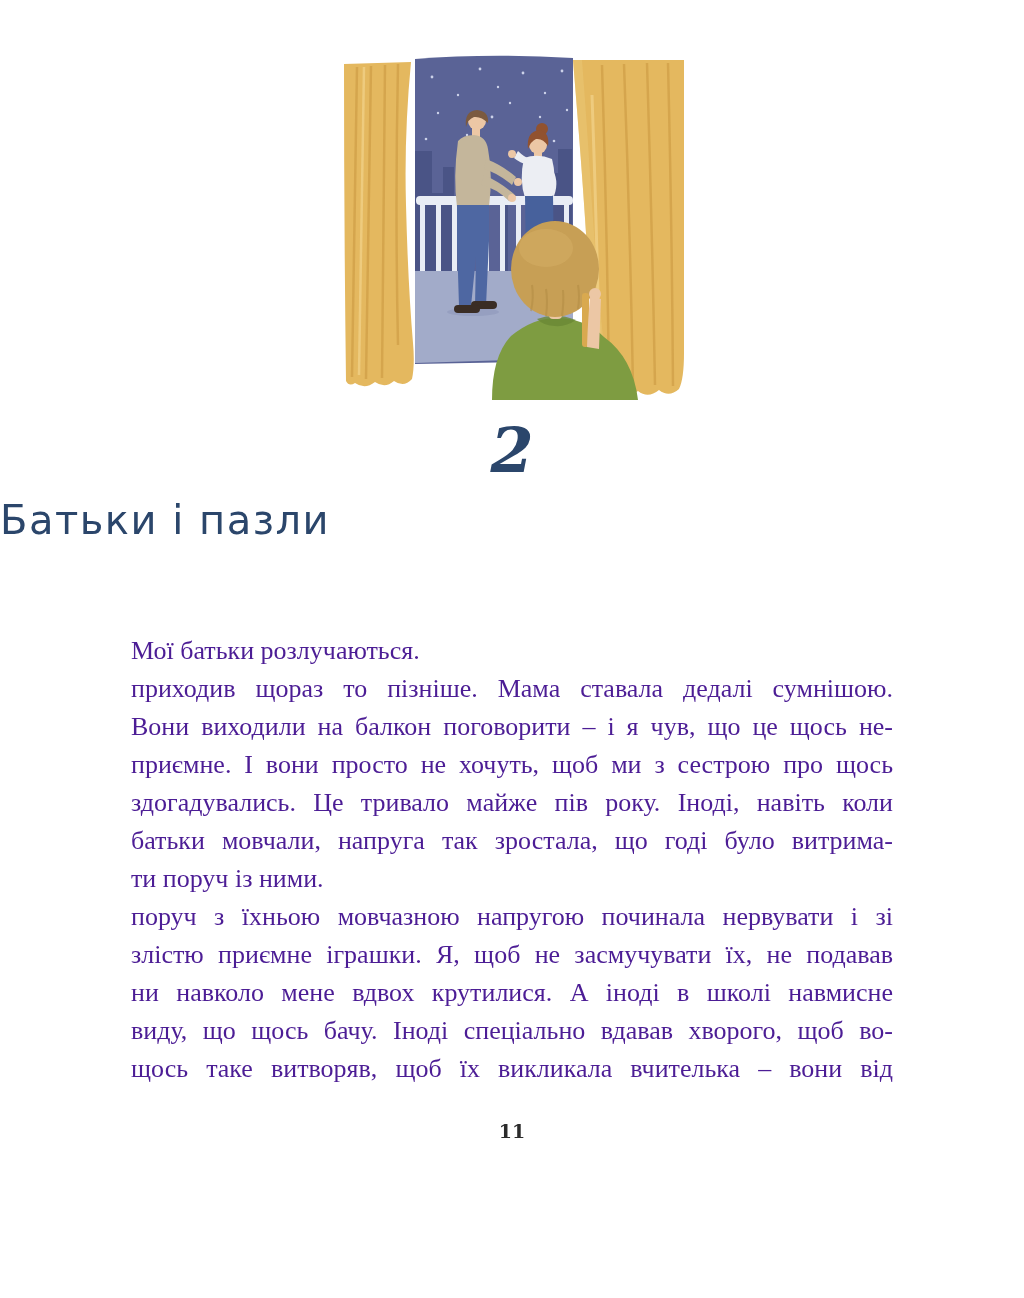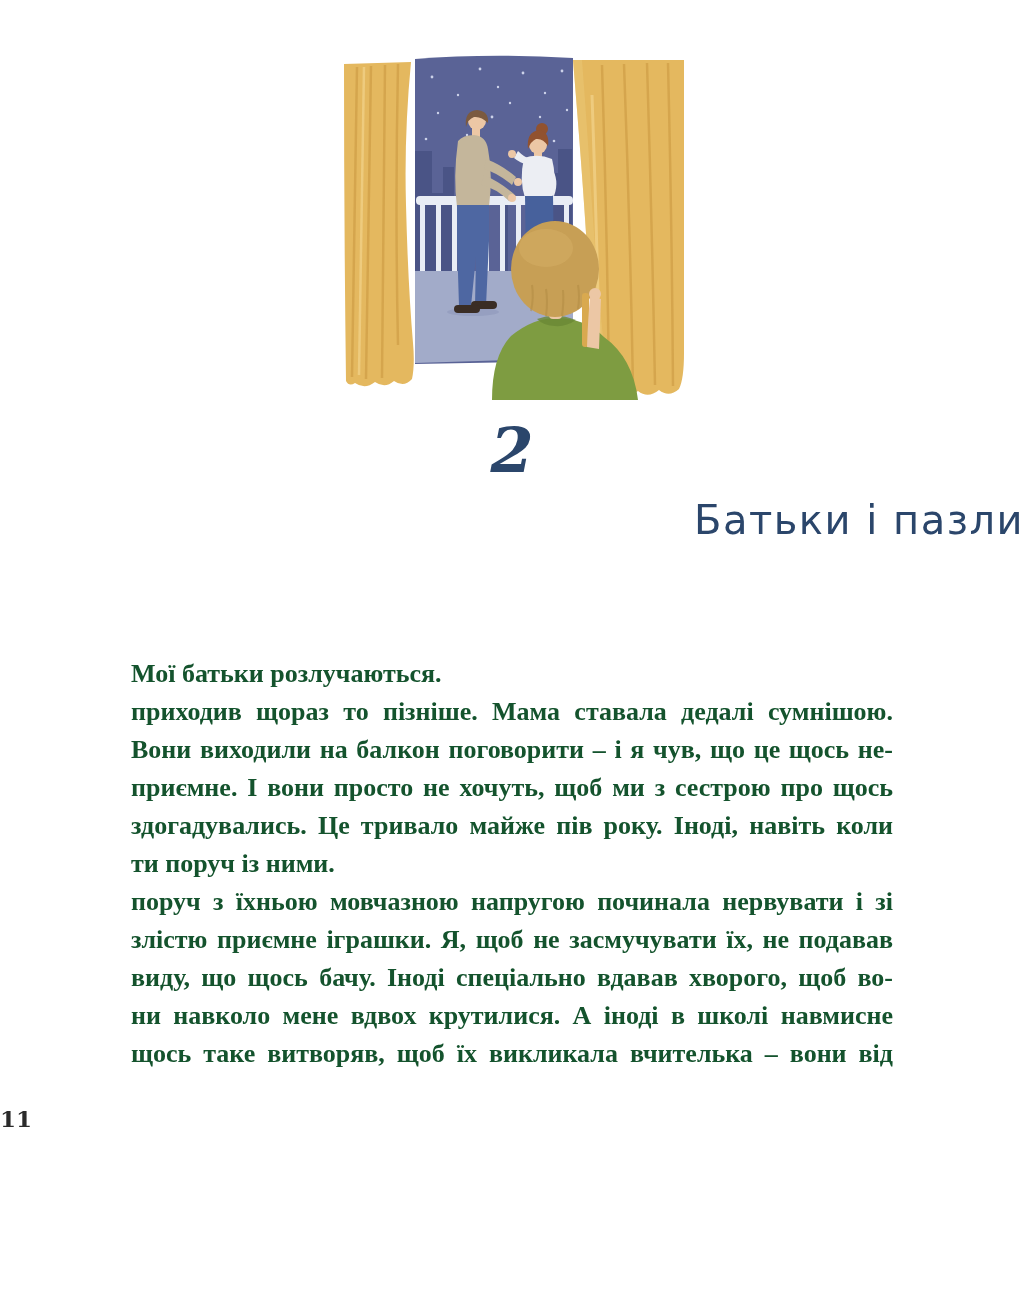--- a/index.html
+++ b/index.html
@@ -26,53 +26,52 @@
     text-align: center;
     font-family: "DejaVu Serif", serif;
     font-style: italic;
     font-weight: bold;
     font-size: 62px;
     line-height: 74px;
     color: #2b466b;
   }
   .chapter-title {
     margin-top: 6px;
-    text-align: right;
+    text-align: left;
     font-family: "DejaVu Sans", sans-serif;
     font-size: 40px;
     line-height: 52px;
     letter-spacing: 1.5px;
     color: #2b466b;
   }
   .bodytext {
     width: 762px;
-    margin: 109px auto 0 auto;
-    color: #14532d;
+    margin: 86px auto 0 auto;
+    color: #4c1d95;
     font-size: 26px;
-    font-weight: bold;
   }
   .line {
     height: 38px;
     line-height: 38px;
     text-align: justify;
     text-align-last: justify;
     white-space: normal;
   }
   .line.nostretch {
     text-align-last: left;
   }
   .line.indent {
     text-indent: 40px;
   }
   .page-number {
     margin-top: 32px;
-    text-align: left;
+    text-align: center;
     font-family: "DejaVu Serif", serif;
     font-weight: bold;
-    font-size: 23px;
+    font-size: 19px;
     color: #2b2b2b;
   }
 </style>
 </head>
 <body>
 
 <div class="page">
 
   <svg class="illustration" viewBox="0 0 345 345" xmlns="http://www.w3.org/2000/svg">
 
@@ -186,23 +185,24 @@
 
   <div class="chapter-number">2</div>
   <div class="chapter-title">Батьки і пазли</div>
 
   <div class="bodytext">
     <div class="line nostretch">Мої батьки розлучаються.</div>
     <div class="line">приходив щораз то пізніше. Мама ставала дедалі сумнішою.</div>
     <div class="line">Вони виходили на балкон поговорити – і я чув, що це щось не-</div>
     <div class="line">приємне. І вони просто не хочуть, щоб ми з сестрою про щось</div>
     <div class="line">здогадувались. Це тривало майже пів року. Іноді, навіть коли</div>
+    <div class="line">батьки мовчали, напруга так зростала, що годі було витрима-</div>
     <div class="line nostretch">ти поруч із ними.</div>
     <div class="line">поруч з їхньою мовчазною напругою починала нервувати і зі</div>
     <div class="line">злістю приємне іграшки. Я, щоб не засмучувати їх, не подавав</div>
+    <div class="line">ни навколо мене вдвох крутилися. А іноді в школі навмисне</div>
     <div class="line">виду, що щось бачу. Іноді спеціально вдавав хворого, щоб во-</div>
-    <div class="line">ни навколо мене вдвох крутилися. А іноді в школі навмисне</div>
     <div class="line">щось таке витворяв, щоб їх викликала вчителька – вони від</div>
   </div>
 
   <div class="page-number">11</div>
 
 </div>
 
 </body></html>

